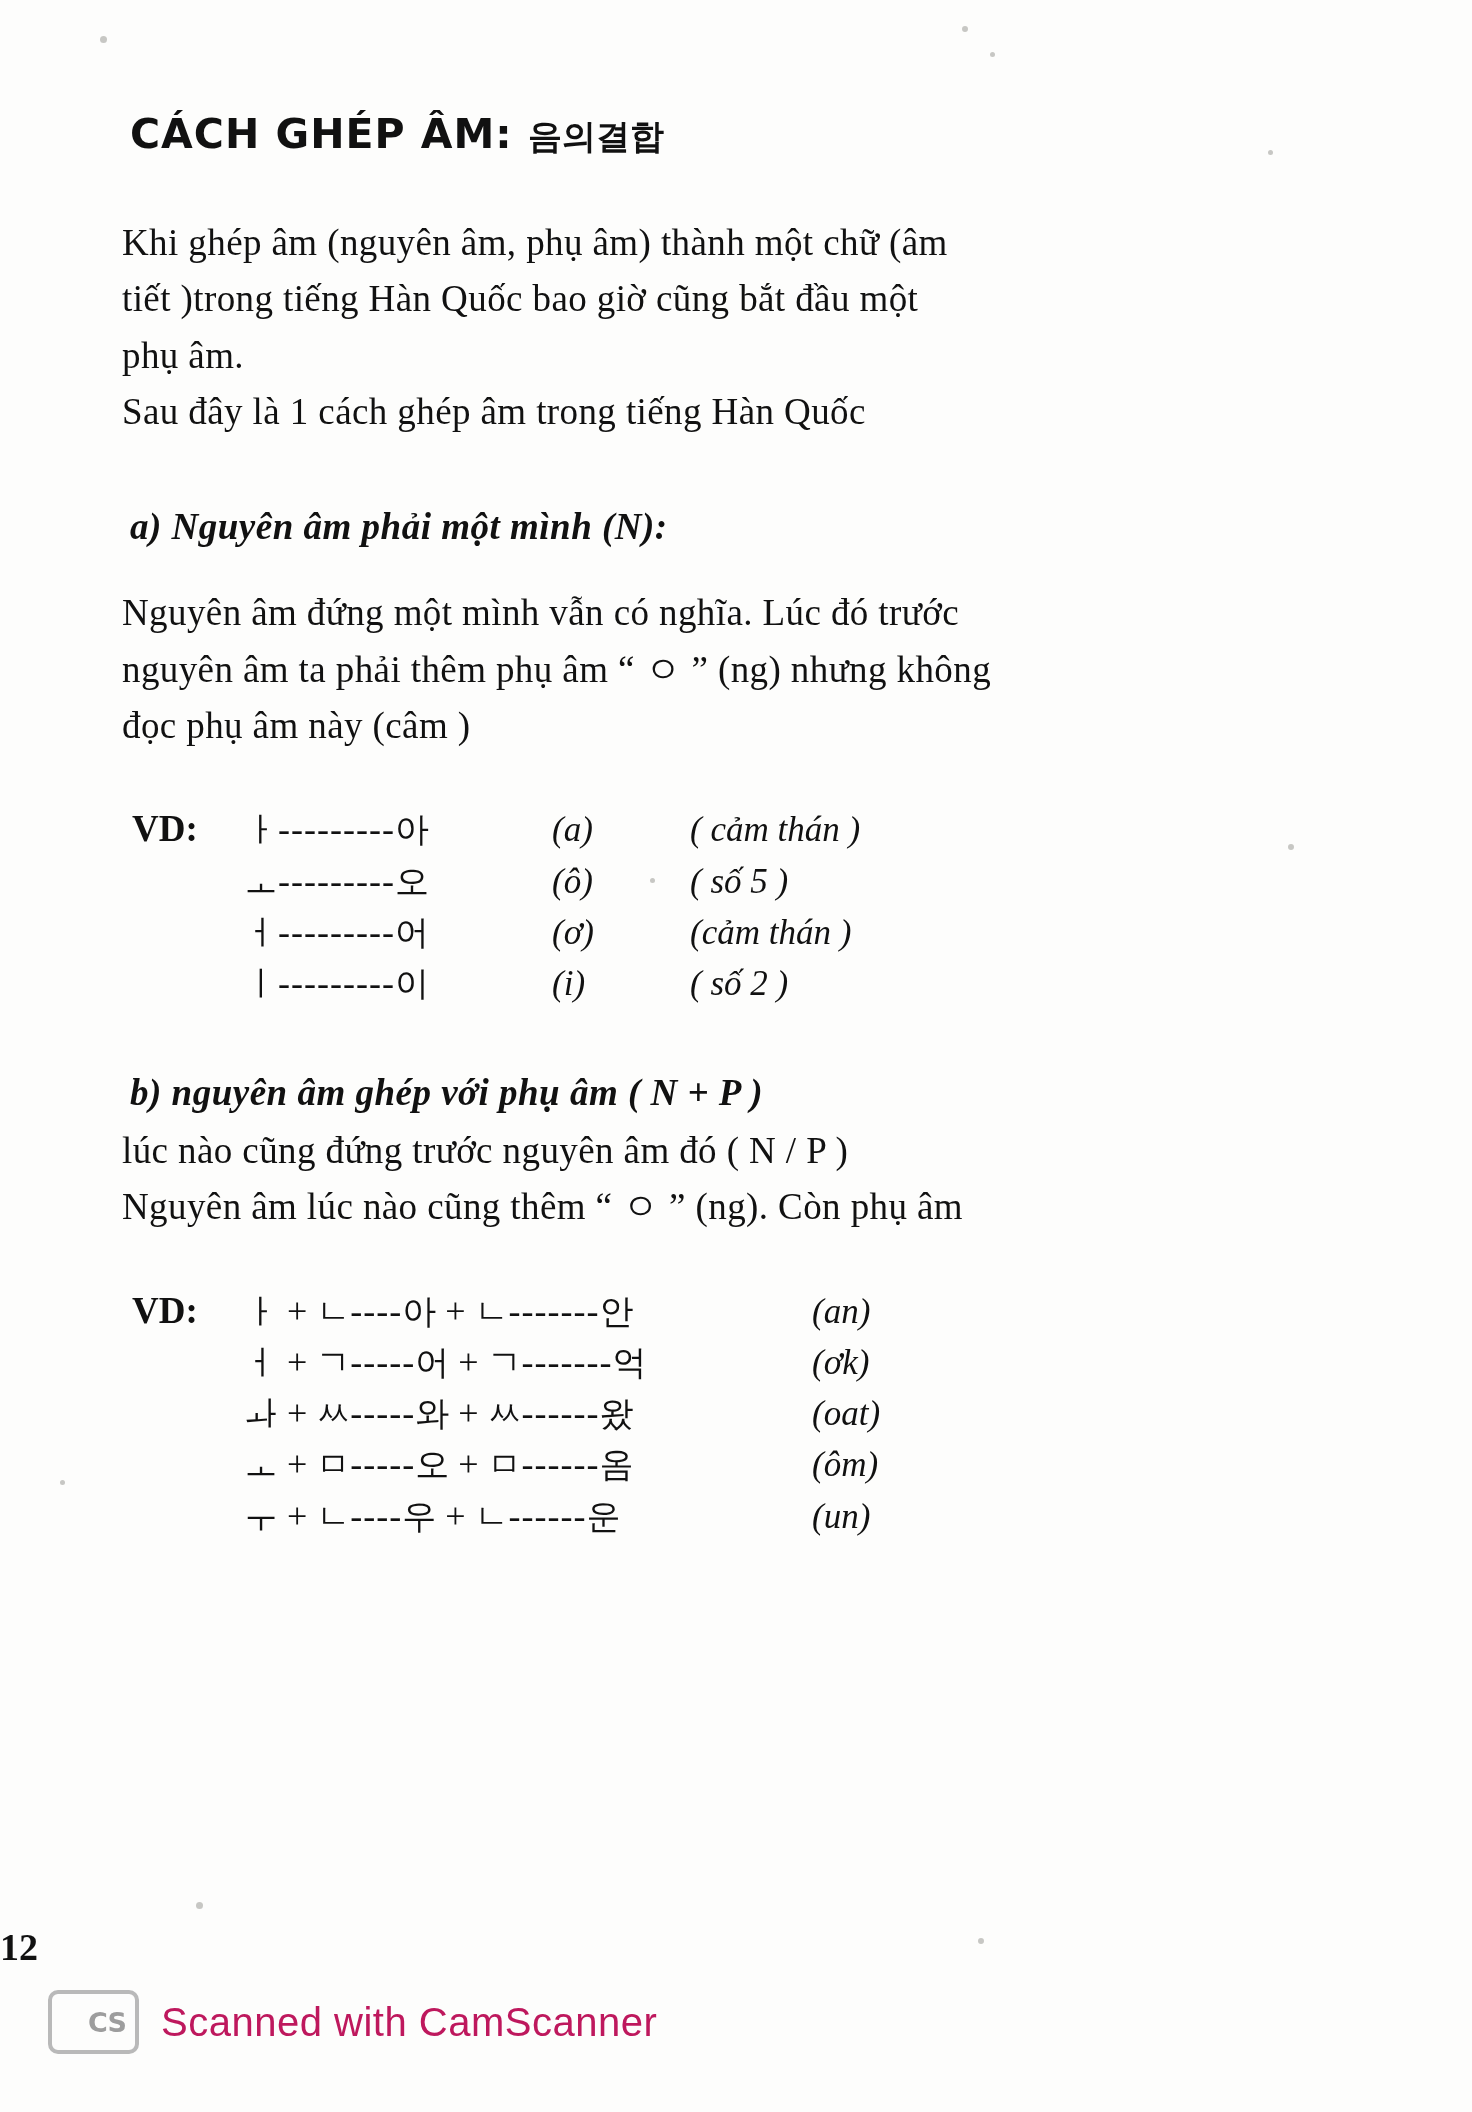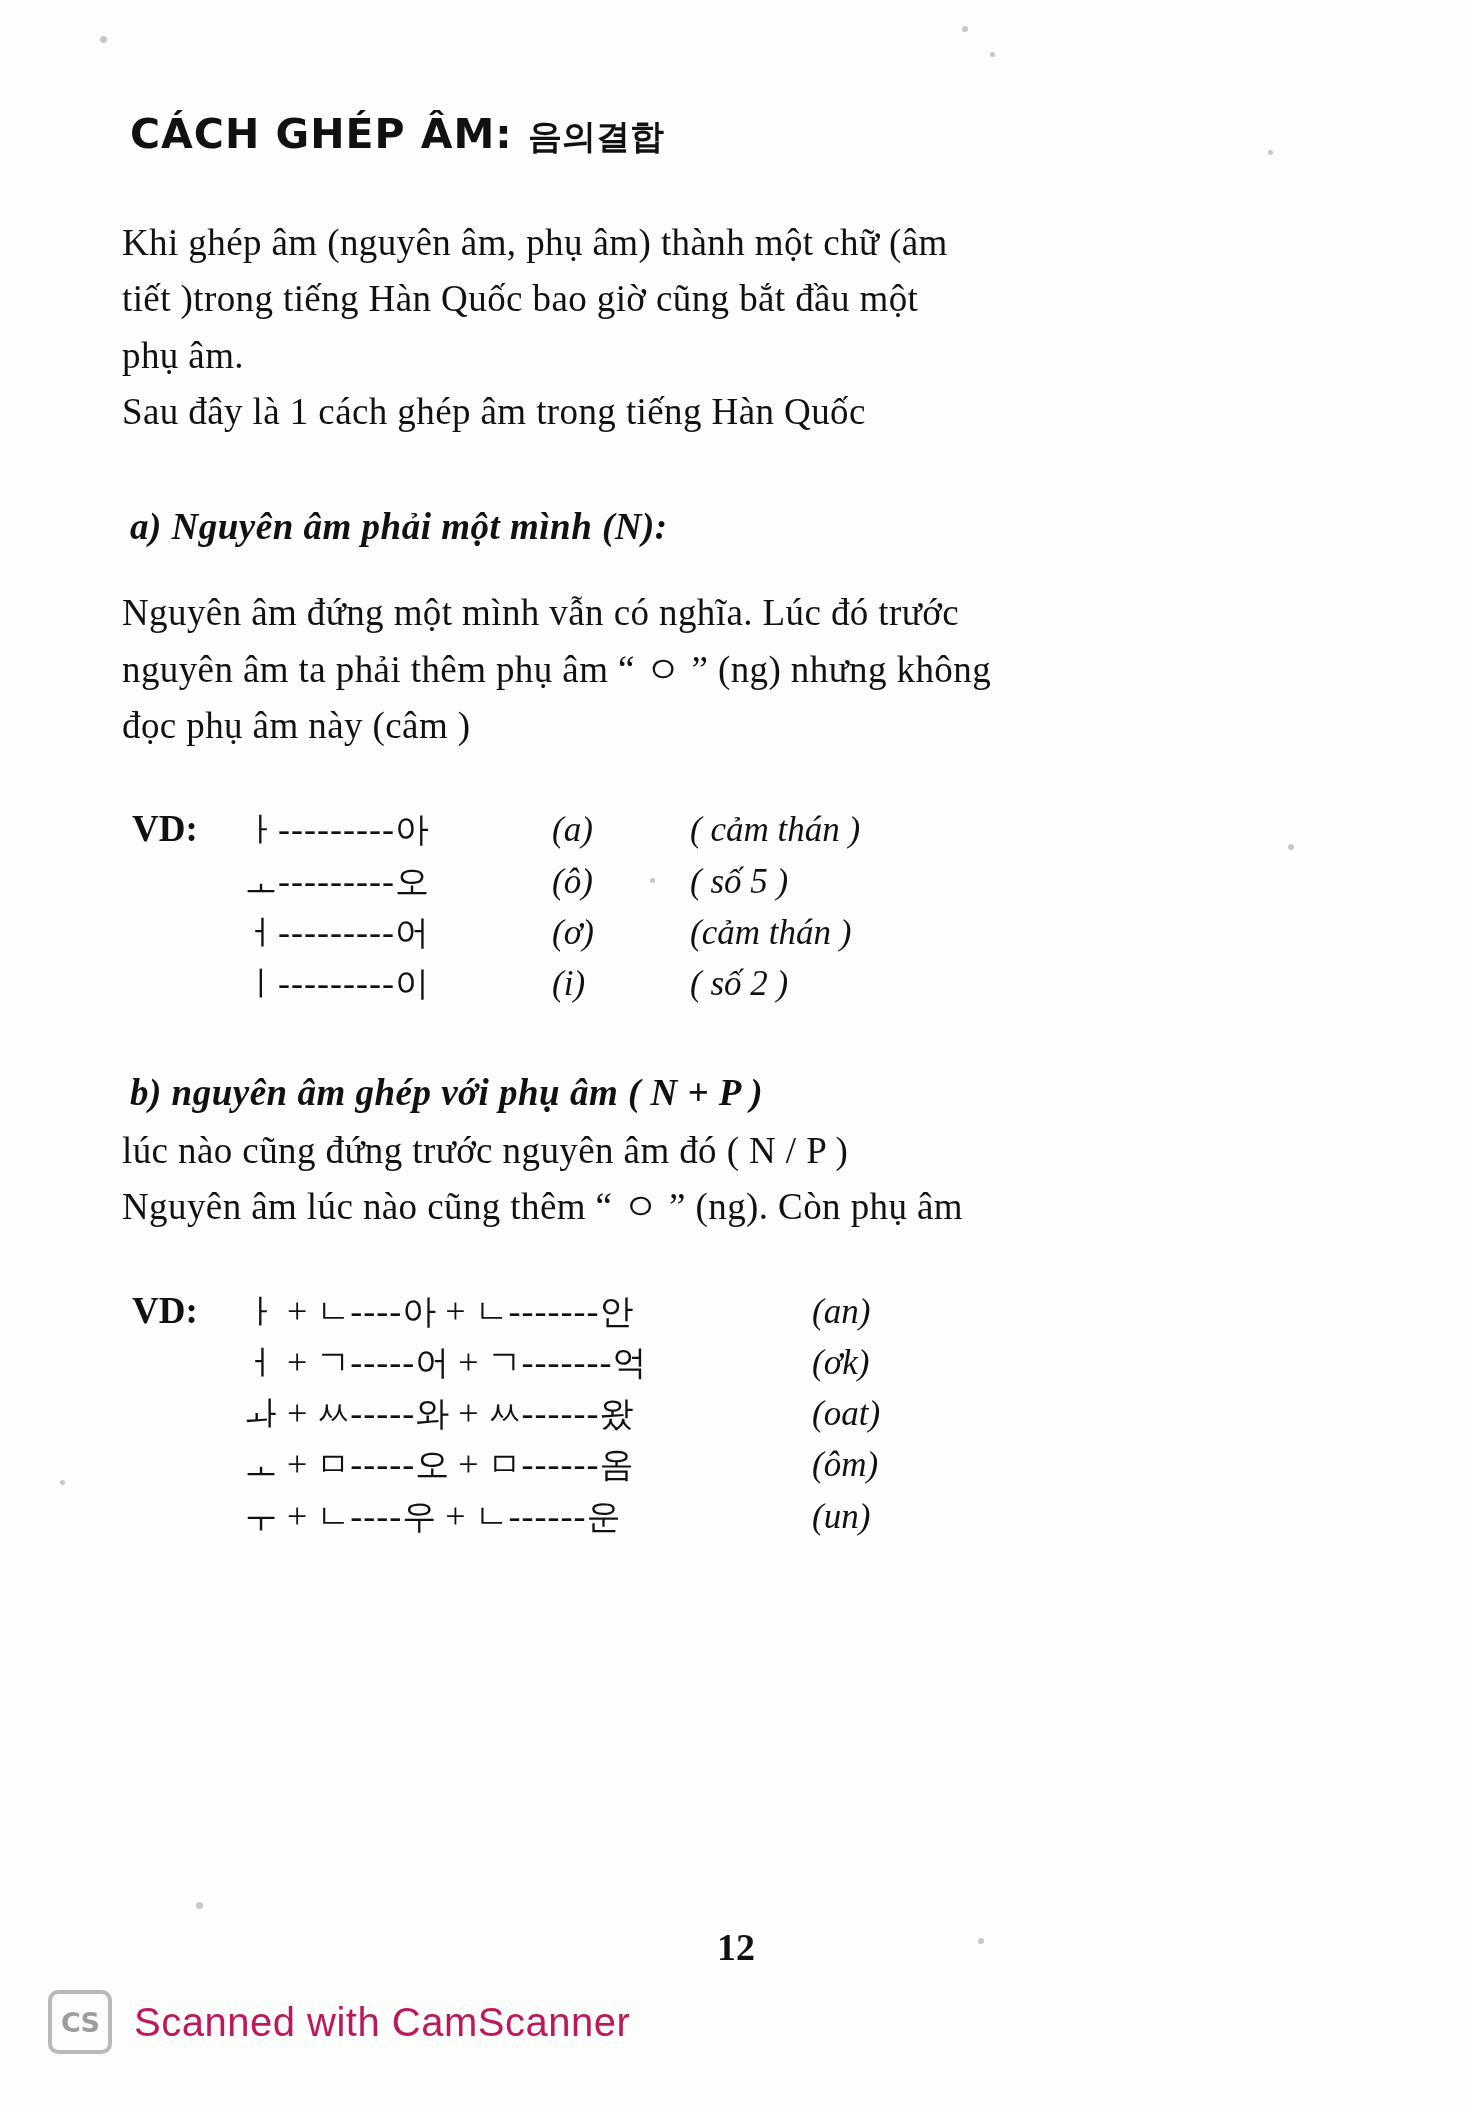--- a/index.html
+++ b/index.html
@@ -99,21 +99,20 @@
   .a-c3 { flex: 0 0 360px; }
 
   
   .b-c1 { flex: 0 0 560px; }
 
   .page-num {
     position: absolute;
     left: 0;
     top: 1925px;
     width: 1472px;
-    text-align: center;
     font-size: 38px;
     font-weight: bold;
   }
   .watermark {
     position: absolute;
     left: 48px;
     top: 1990px;
     display: flex;
     align-items: center;
     gap: 22px;
@@ -123,20 +122,21 @@
     border: 4px solid #b9b9b9;
     border-radius: 10px;
     color: #9d9d9d;
     font-family: "DejaVu Sans", sans-serif;
     font-weight: bold;
     font-size: 27px;
     display: flex;
     align-items: center;
     justify-content: center;
     letter-spacing: -1px;
+    padding-left: 27px;
   }
   .cs-text {
     color: #be185d;
     font-family: "Liberation Sans", sans-serif;
     font-size: 40px;
     letter-spacing: .5px;
   }
 </style>
 </head>
 <body>

